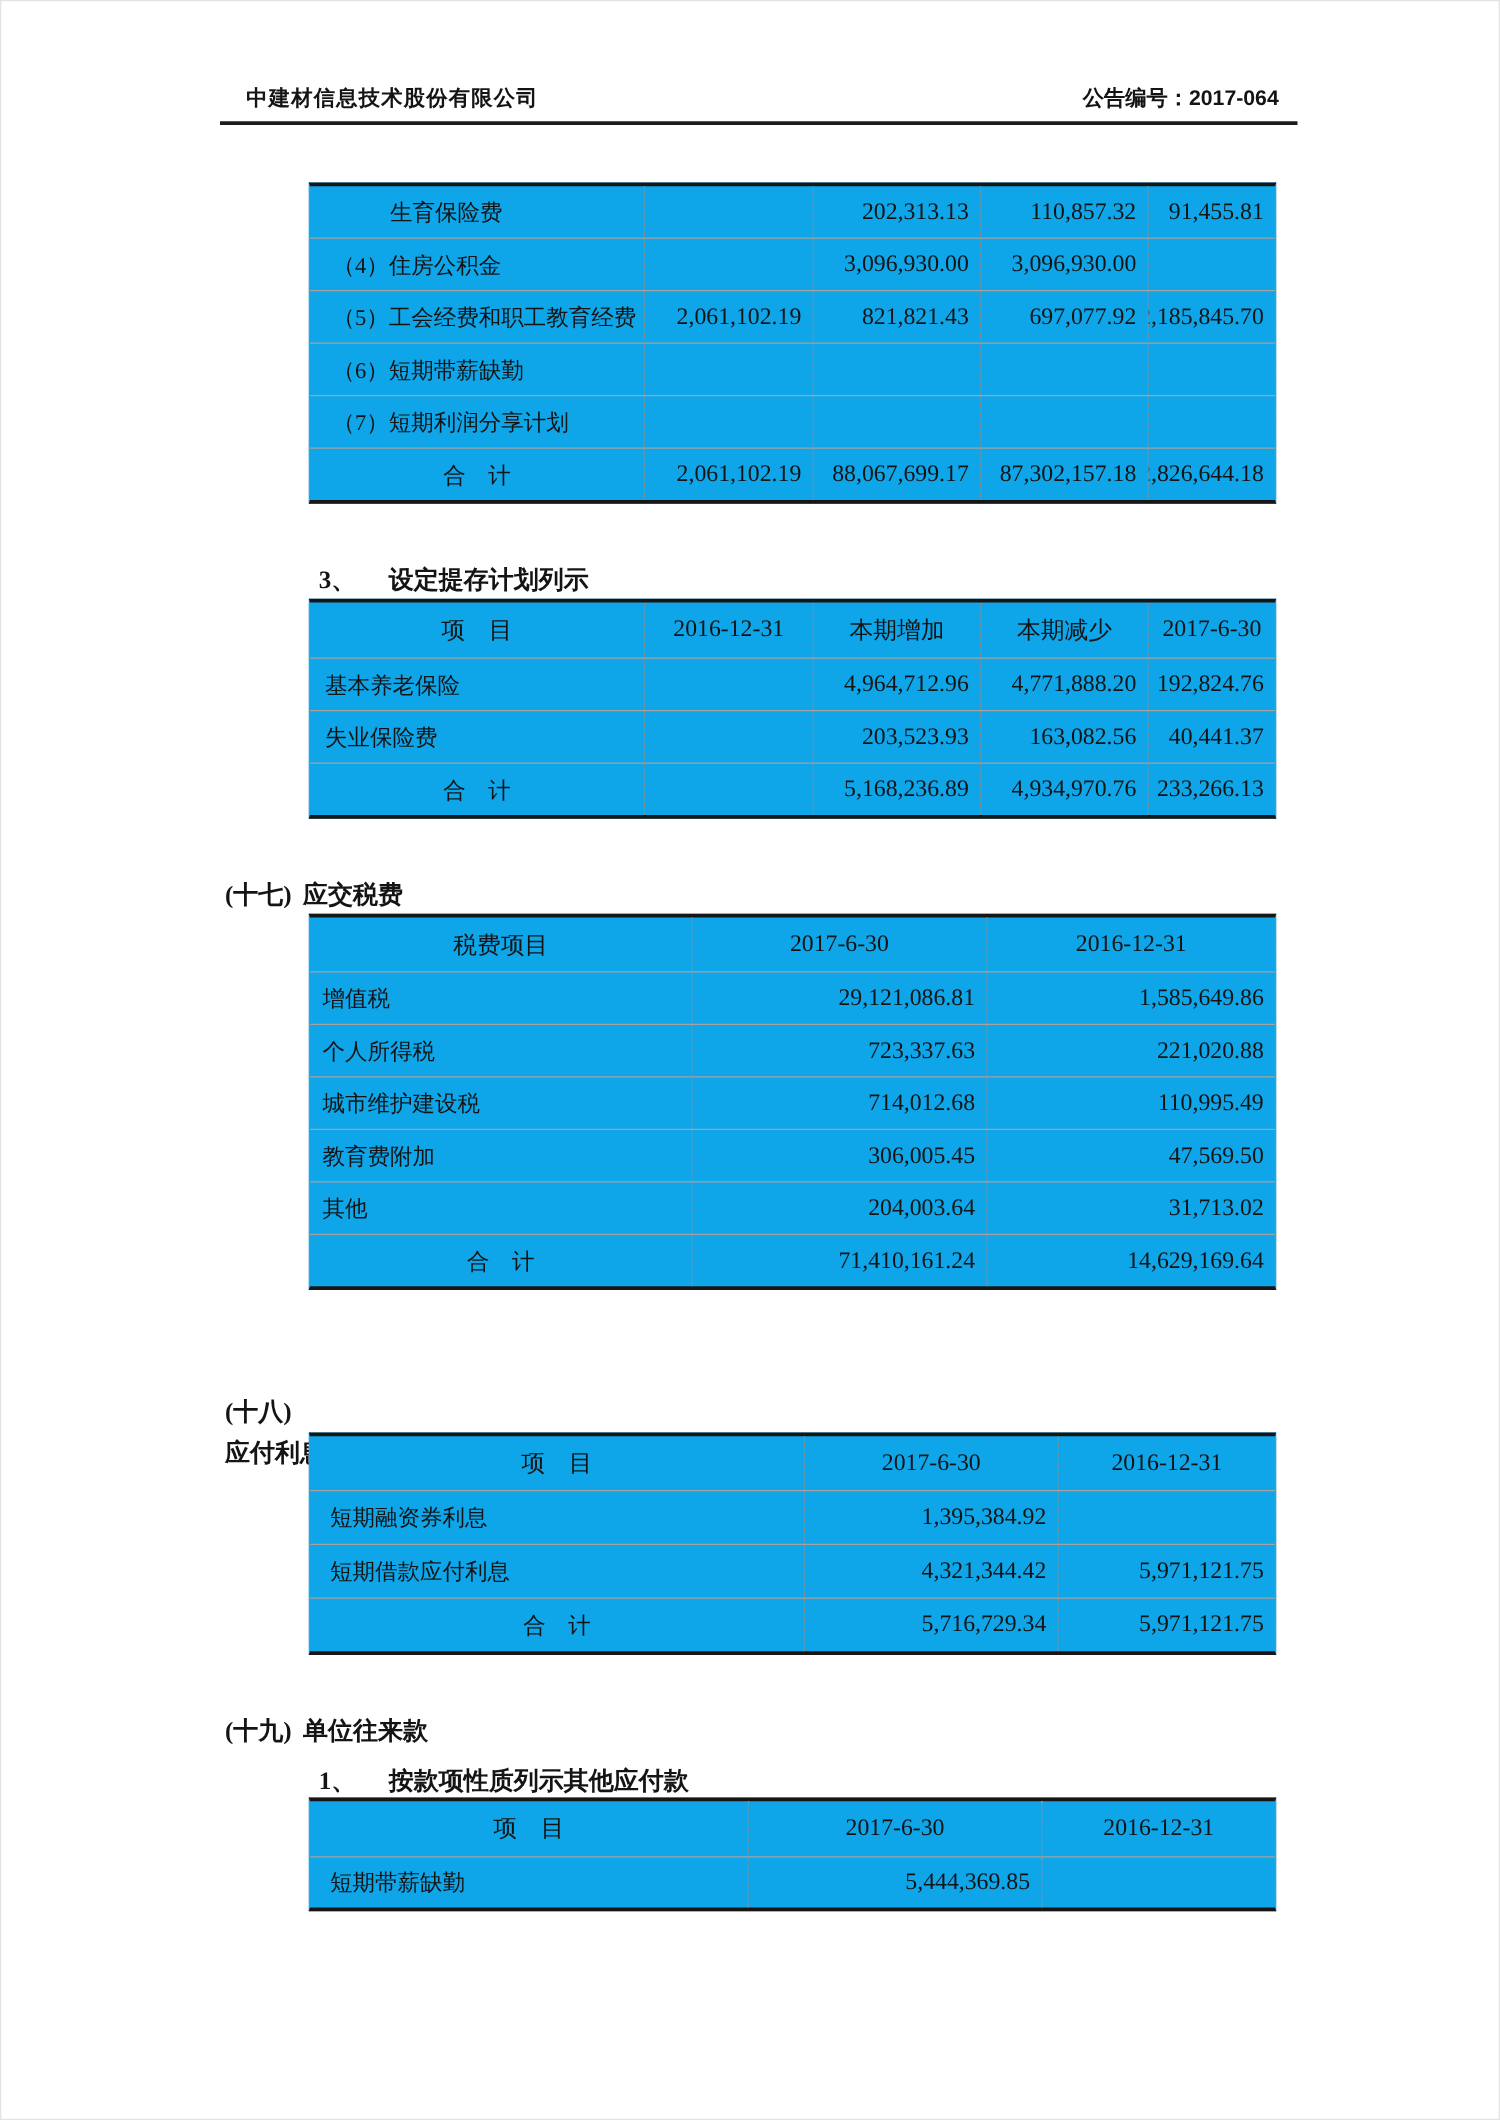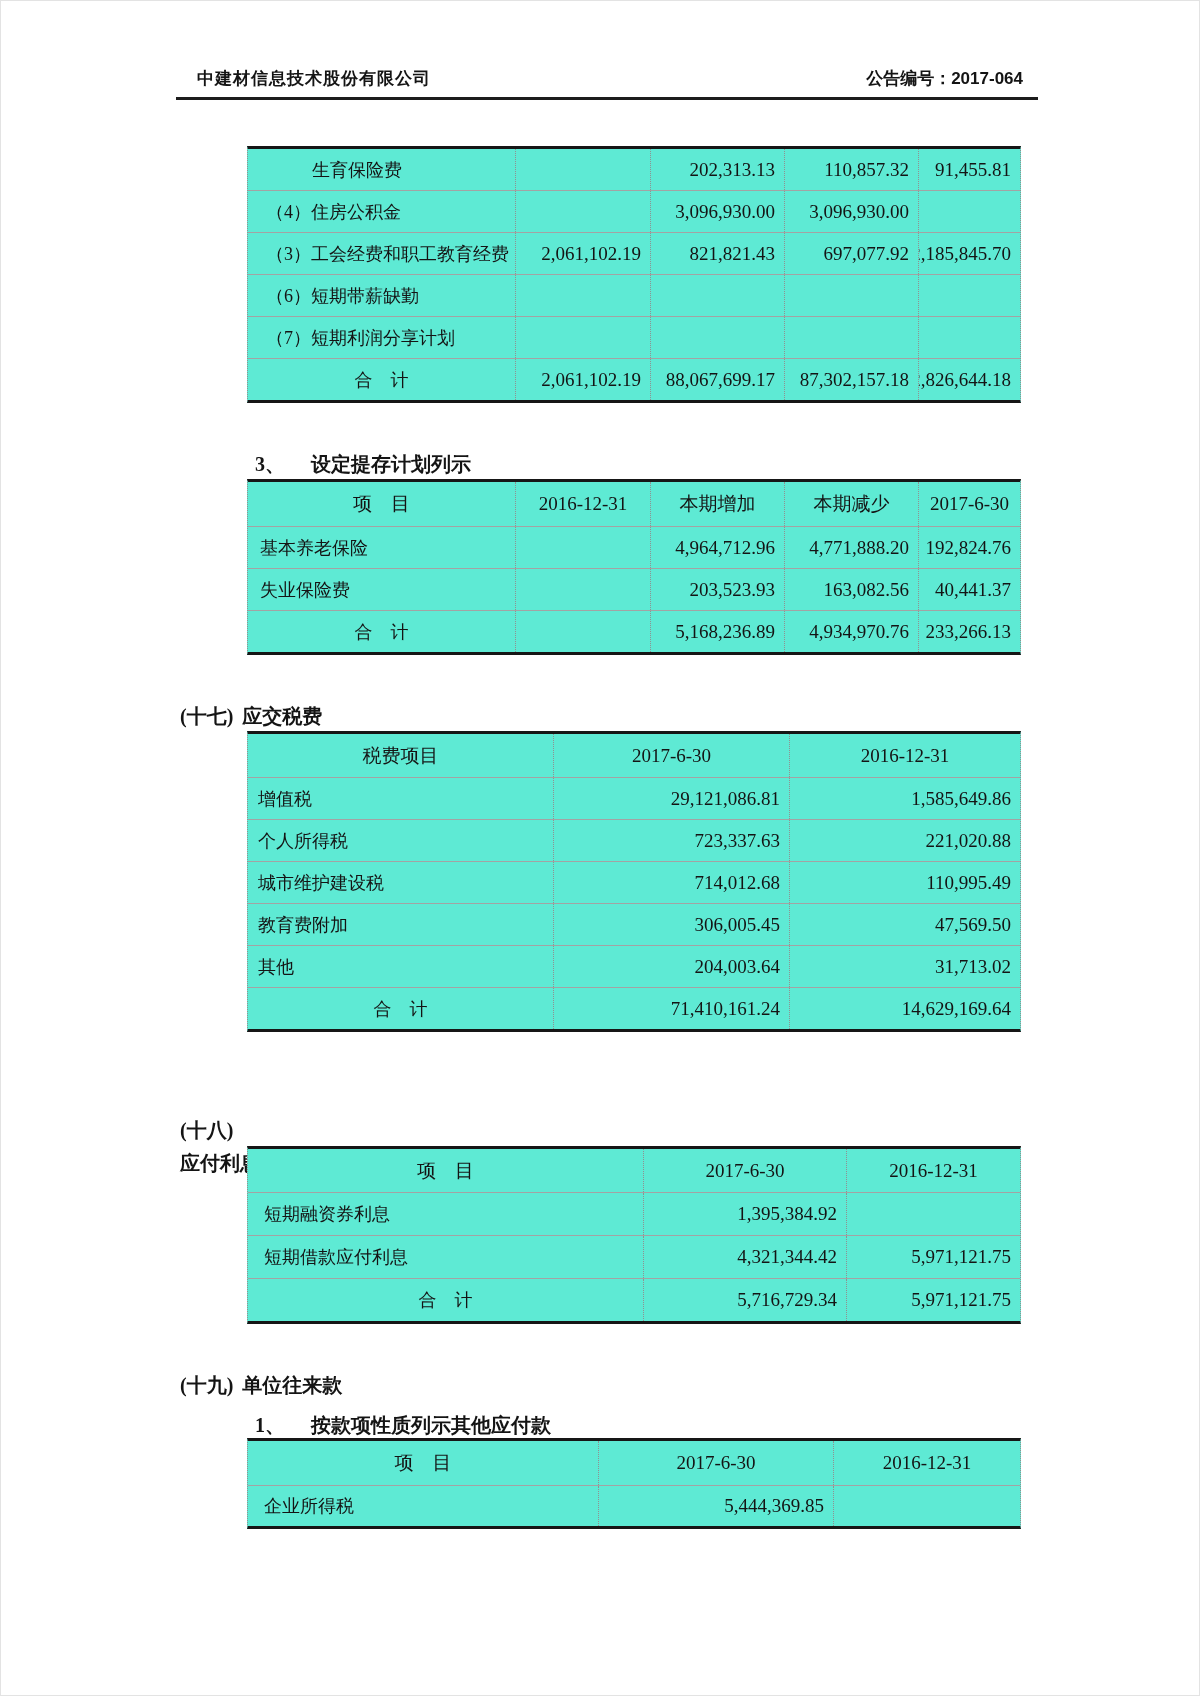--- a/index.html
+++ b/index.html
@@ -20,21 +20,21 @@
 
   
   .sec{position:absolute;left:179px;display:flex;gap:9px;font-weight:bold;font-size:20px;line-height:24px;}
   .subsec{position:absolute;left:254px;display:flex;gap:26px;font-weight:bold;font-size:20px;line-height:24px;}
 
   
   .tbl{
     position:absolute;left:246px;width:774px;
     border-top:3px solid #161616;border-bottom:3px solid #161616;
     border-left:1px dotted #909090;border-right:1px dotted #909090;
-    box-sizing:border-box;background:#5eead4;
+    box-sizing:border-box;background:#0ea5e9;
   }
   .row{display:flex;border-bottom:1px solid #a3a3a3;}
   .row:last-child{border-bottom:none;}
   .cell{
     box-sizing:border-box;border-left:1px dotted #909090;
     display:flex;align-items:center;font-size:19px;
     white-space:nowrap;overflow:hidden;
   }
   .cell:first-child{border-left:none;}
   .lab{justify-content:flex-start;padding-left:18px;font-size:18px;}
@@ -79,21 +79,21 @@
       <div class="cell num cE">91,455.81</div>
     </div>
     <div class="row">
       <div class="cell lab cA">（4）住房公积金</div>
       <div class="cell num cB"></div>
       <div class="cell num cC">3,096,930.00</div>
       <div class="cell num cD">3,096,930.00</div>
       <div class="cell num cE"></div>
     </div>
     <div class="row">
-      <div class="cell lab cA">（3）工会经费和职工教育经费</div>
+      <div class="cell lab cA">（5）工会经费和职工教育经费</div>
       <div class="cell num cB">2,061,102.19</div>
       <div class="cell num cC">821,821.43</div>
       <div class="cell num cD">697,077.92</div>
       <div class="cell num cE">2,185,845.70</div>
     </div>
     <div class="row">
       <div class="cell lab cA">（6）短期带薪缺勤</div>
       <div class="cell num cB"></div>
       <div class="cell num cC"></div>
       <div class="cell num cD"></div>
@@ -231,20 +231,20 @@
     <span>按款项性质列示其他应付款</span>
   </div>
 
   <div class="tbl" style="top:1437px;">
     <div class="row hr44">
       <div class="cell hcell oA">项　目</div>
       <div class="cell hcell oB">2017-6-30</div>
       <div class="cell hcell oC">2016-12-31</div>
     </div>
     <div class="row r40">
-      <div class="cell lab oA" style="padding-left:16px;">企业所得税</div>
+      <div class="cell lab oA" style="padding-left:16px;">短期带薪缺勤</div>
       <div class="cell num oB">5,444,369.85</div>
       <div class="cell num oC"></div>
     </div>
   </div>
 
 
 </div>
 
 </body></html>

